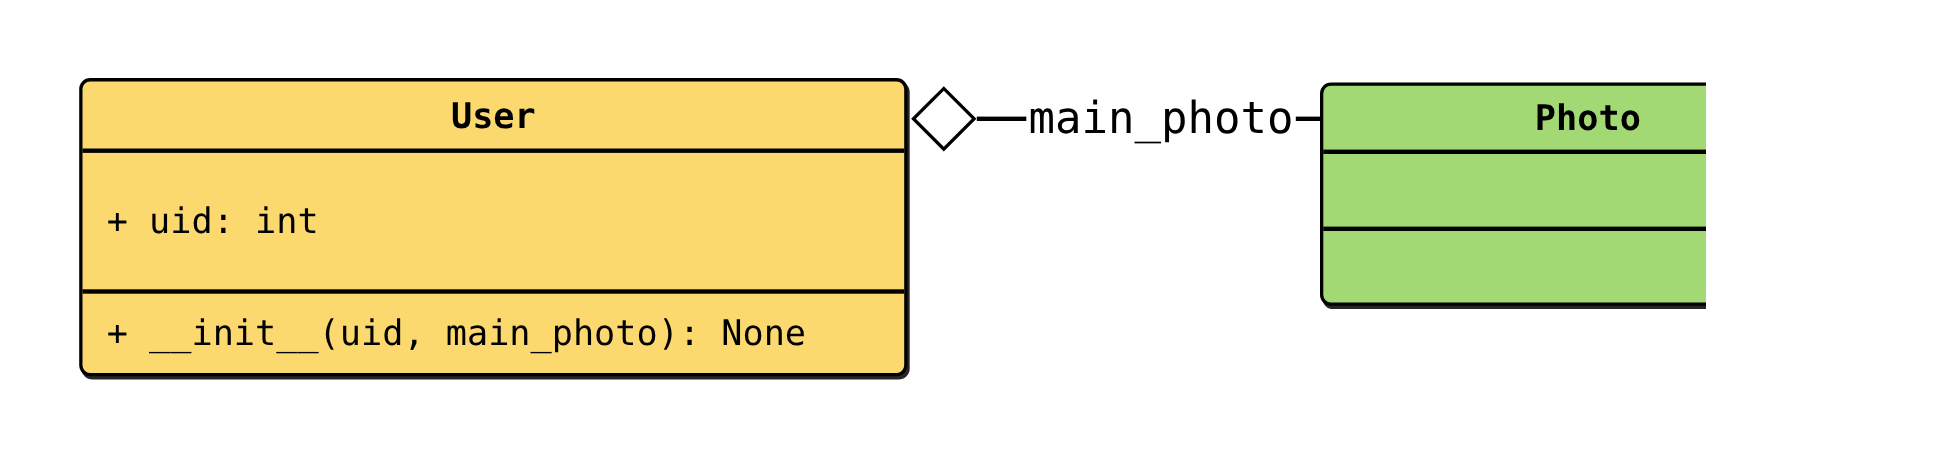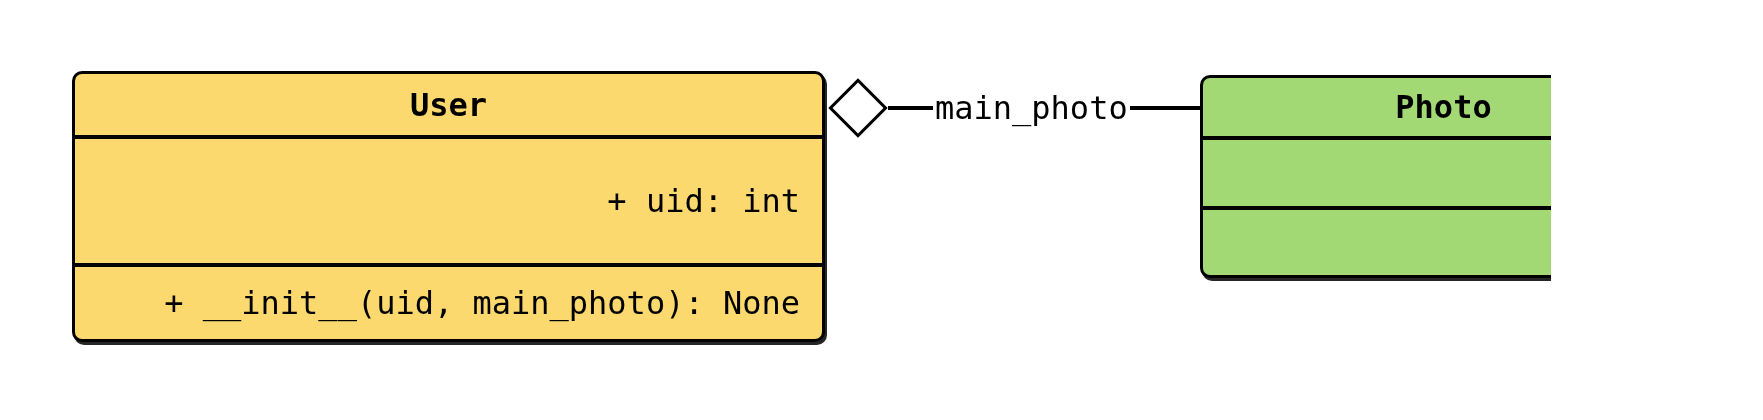--- a/index.html
+++ b/index.html
@@ -40,30 +40,29 @@
   #photo-box .class-title { height: 62px; }
 
   .attrs-section {
     box-sizing: border-box;
     border-bottom: 4px solid #000000;
     padding: 0 22px;
     display: flex;
     flex-direction: column;
     justify-content: center;
   }
-  #user-box  .attrs-section { height: 128px; line-height: 34px; text-align: right; }
+  #user-box  .attrs-section { height: 128px; line-height: 34px; }
   #photo-box .attrs-section { height: 70px; }
 
   .methods-section {
     box-sizing: border-box;
     flex: 1;
     padding: 12px 22px;
     display: flex;
     align-items: center;
-    justify-content: flex-end;
   }
 
   .member-line { white-space: pre; }
   .type-bold   { font-weight: bold; }
 
   
   #diamond {
     position: absolute;
     box-sizing: border-box;
     left: 837px;
@@ -84,21 +83,21 @@
     display: flex;
     align-items: center;
   }
   .line-seg {
     height: 4px;
     background: #000000;
   }
   .seg-left  { width: 45px; flex: 0 0 45px; }
   .seg-right { flex: 1; }
   #relation-label {
-    font-size: 32px;
+    font-size: 40px;
     white-space: pre;
     padding: 0 2px;
   }
 </style>
 </head>
 <body>
 
 <div id="canvas">
 
   <div id="user-box" class="class-box" style="background: rgb(251, 217, 110);">

